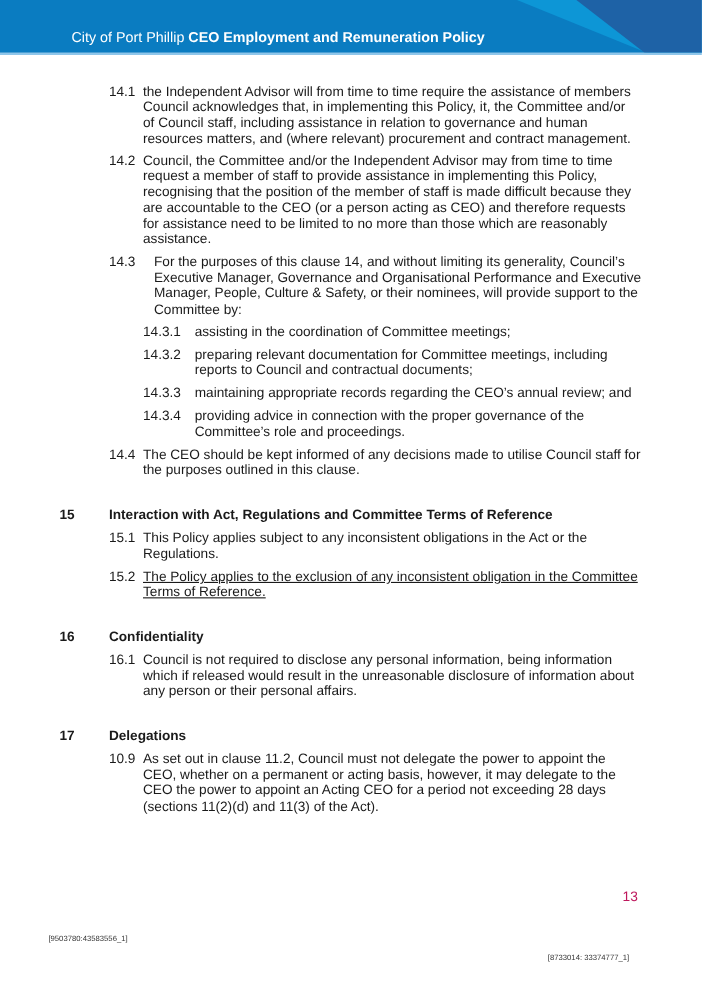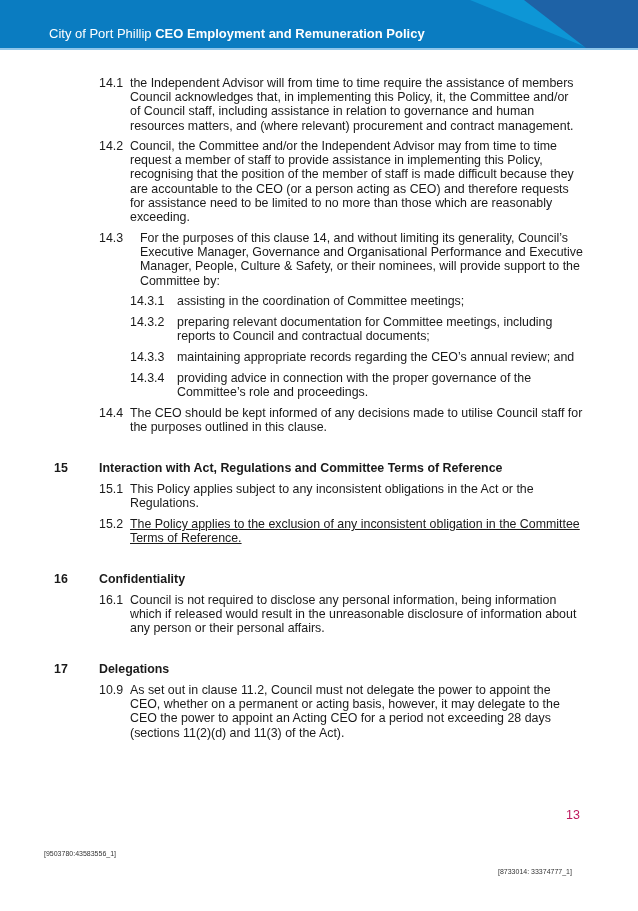--- a/index.html
+++ b/index.html
@@ -9,21 +9,21 @@
     }
     .header {
       position: absolute; left: 0; top: 0; width: 638px; height: 48px;
       background: #0a7cc1; overflow: hidden;
     }
     .header svg { position: absolute; left: 0; top: 0; }
     .header-rule {
       position: absolute; left: 0; top: 48px; width: 638px; height: 2px; background: #8fc6ea;
     }
     .header-title {
-      position: absolute; left: 49px; top: 26px; font-size: 13px; color: #ffffff; white-space: nowrap;
+      position: absolute; left: 65px; top: 26px; font-size: 13px; color: #ffffff; white-space: nowrap;
     }
     .header-title .bold { font-weight: bold; }
 
     .content { position: absolute; left: 0; top: 0; width: 638px; }
     .clause {
       position: absolute; font-size: 12.4px; line-height: 14.2px;
     }
     .clause .num { position: absolute; left: 0; top: 0; }
     .clause .text { position: absolute; top: 0; }
 
@@ -63,21 +63,21 @@
   </div>
 
   <div class="clause" style="left:99px; top:139px; width:500px;">
     <span class="num">14.2</span>
     <div class="text" style="left:31px;">
       <div>Council, the Committee and/or the Independent Advisor may from time to time</div>
       <div>request a member of staff to provide assistance in implementing this Policy,</div>
       <div>recognising that the position of the member of staff is made difficult because they</div>
       <div>are accountable to the CEO (or a person acting as CEO) and therefore requests</div>
       <div>for assistance need to be limited to no more than those which are reasonably</div>
-      <div>exceeding.</div>
+      <div>assistance.</div>
     </div>
   </div>
 
   <div class="clause" style="left:99px; top:231px; width:500px;">
     <span class="num">14.3</span>
     <div class="text" style="left:41px;">
       <div>For the purposes of this clause 14, and without limiting its generality, Council’s</div>
       <div>Executive Manager, Governance and Organisational Performance and Executive</div>
       <div>Manager, People, Culture &amp; Safety, or their nominees, will provide support to the</div>
       <div>Committee by:</div>

